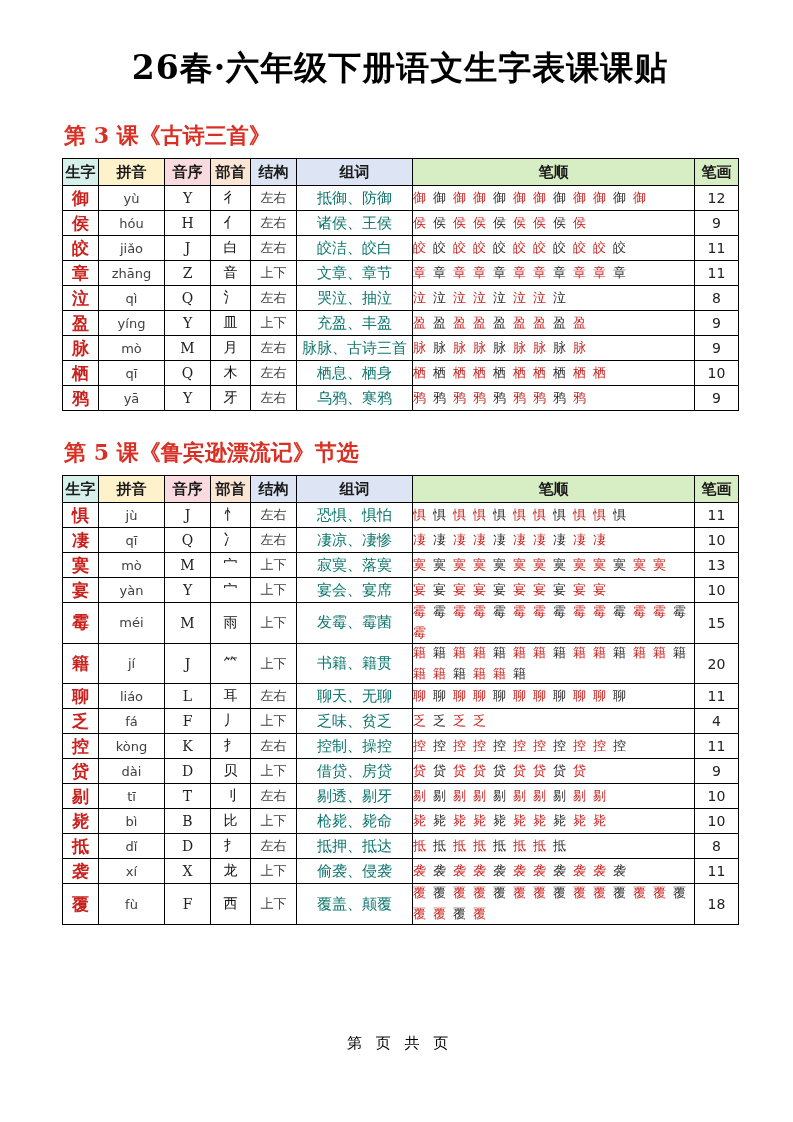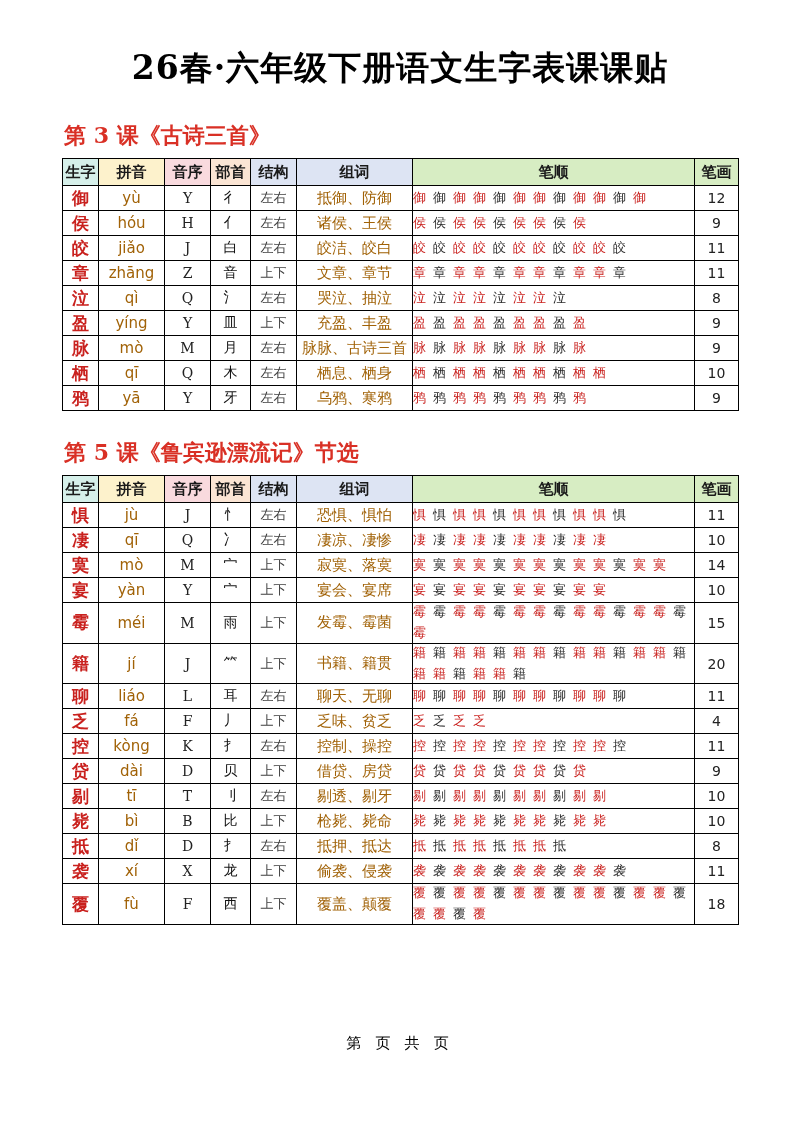--- a/index.html
+++ b/index.html
@@ -15,34 +15,34 @@
 
   table.vocab { border-collapse:collapse; table-layout:fixed; width:676px; }
   table.vocab th, table.vocab td { border:1.5px solid #000; text-align:center; vertical-align:middle; padding:0; }
   table.vocab th { height:27px; font-size:15px; font-weight:bold; font-family:"DejaVu Serif", serif; }
   table.vocab td { height:25px; }
 
   col.c-char{width:36px} col.c-pinyin{width:66px} col.c-initial{width:46px} col.c-radical{width:40px}
   col.c-structure{width:46px} col.c-words{width:116px} col.c-strokeorder{width:282px} col.c-count{width:44px}
 
   td.char { color:#c9211e; font-weight:bold; font-size:17px; font-family:"DejaVu Serif", serif; }
-  td.pinyin { font-size:15px; color:#a16207; }
+  td.pinyin { font-size:13px; color:#404040; }
   td.initial { font-size:14px; font-family:"DejaVu Serif", serif; color:#222; }
   td.radical { font-size:14px; color:#111; }
   td.structure { font-size:13px; color:#404040; font-family:"DejaVu Serif", serif; }
-  td.words { font-size:15px; padding:1px 6px; line-height:1.25; color:#a16207; font-family:"DejaVu Serif", serif; }
+  td.words { font-size:15px; padding:1px 6px; line-height:1.25; color:#0f766e; font-family:"DejaVu Serif", serif; }
   td.strokeorder { text-align:left; padding:2px 5px; }
   td.count { font-size:14px; color:#222; }
 
   .stroke-seq { display:flex; flex-wrap:wrap; gap:2px 7px; align-items:center; }
   .stroke-step { font-size:13px; line-height:1.45; font-family:"DejaVu Serif", serif; }
   .stroke-step.red { color:#c9211e; }
   .stroke-step.black { color:#2b2b2b; }
 
-  .footer { margin-top:auto; text-align:center; font-size:15px; letter-spacing:5px; color:#000; padding-bottom:32px; font-family:Liberation Sans, sans-serif; }
+  .footer { margin-top:auto; text-align:center; font-size:15px; letter-spacing:5px; color:#000; padding-bottom:32px; font-family:Liberation Serif, serif; }
 </style>
 </head>
 <body>
 
 <div class="page">
 
   <h1 class="doc-title">26春·六年级下册语文生字表课课贴</h1>
 
   <div class="section section-1">
     <div class="section-heading">第 3 课《古诗三首》</div>
@@ -369,21 +369,21 @@
                 <span class="stroke-step red">寞</span>
                 <span class="stroke-step red">寞</span>
                 <span class="stroke-step black">寞</span>
                 <span class="stroke-step red">寞</span>
                 <span class="stroke-step red">寞</span>
                 <span class="stroke-step black">寞</span>
                 <span class="stroke-step red">寞</span>
                 <span class="stroke-step red">寞</span>
               </div>
             </td>
-            <td class="count">14</td>
+            <td class="count">13</td>
           </tr>
           <tr>
             <td class="char">宴</td>
             <td class="pinyin">yàn</td>
             <td class="initial">Y</td>
             <td class="radical">宀</td>
             <td class="structure">上下</td>
             <td class="words">宴会、宴席</td>
             <td class="strokeorder">
               <div class="stroke-seq">

